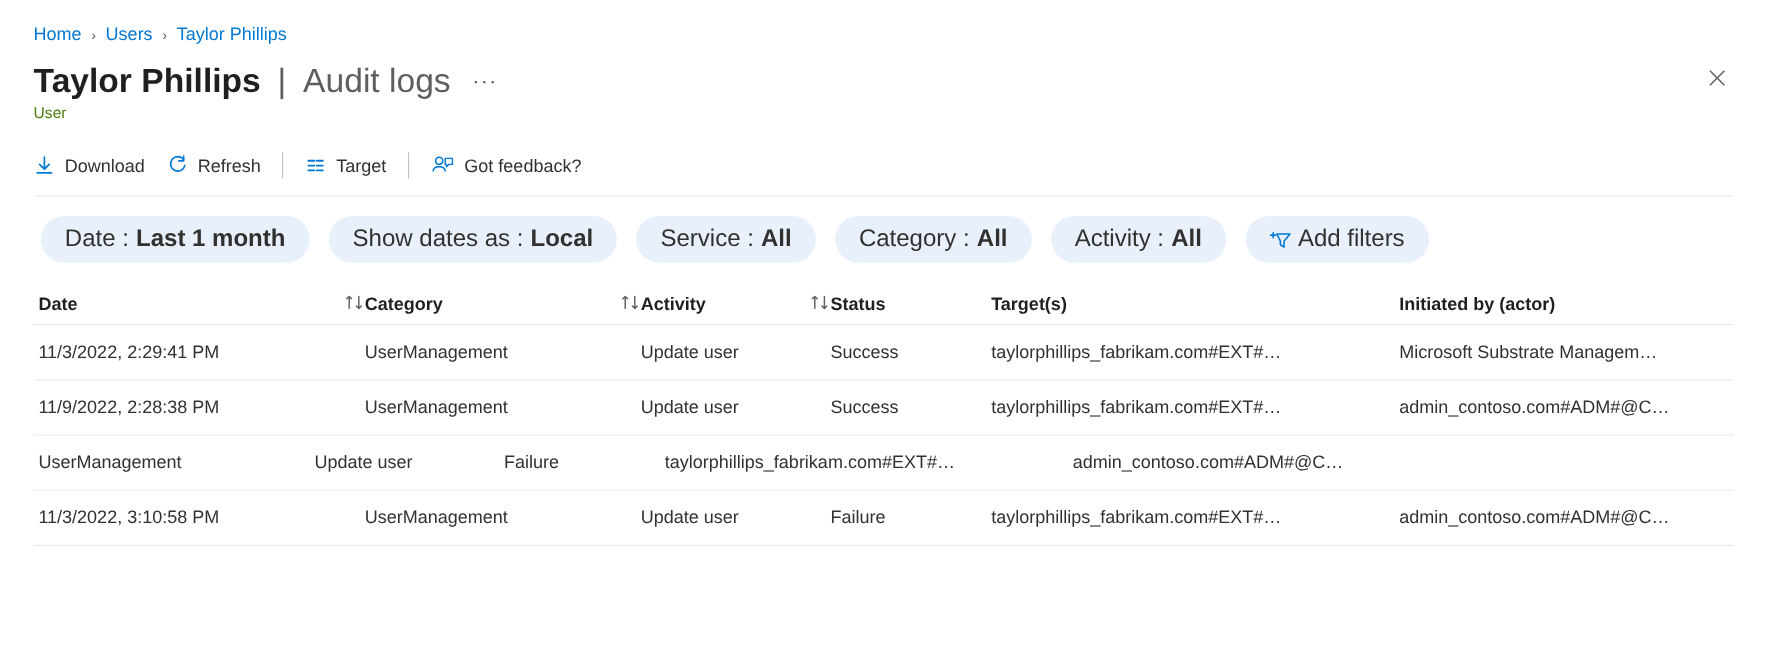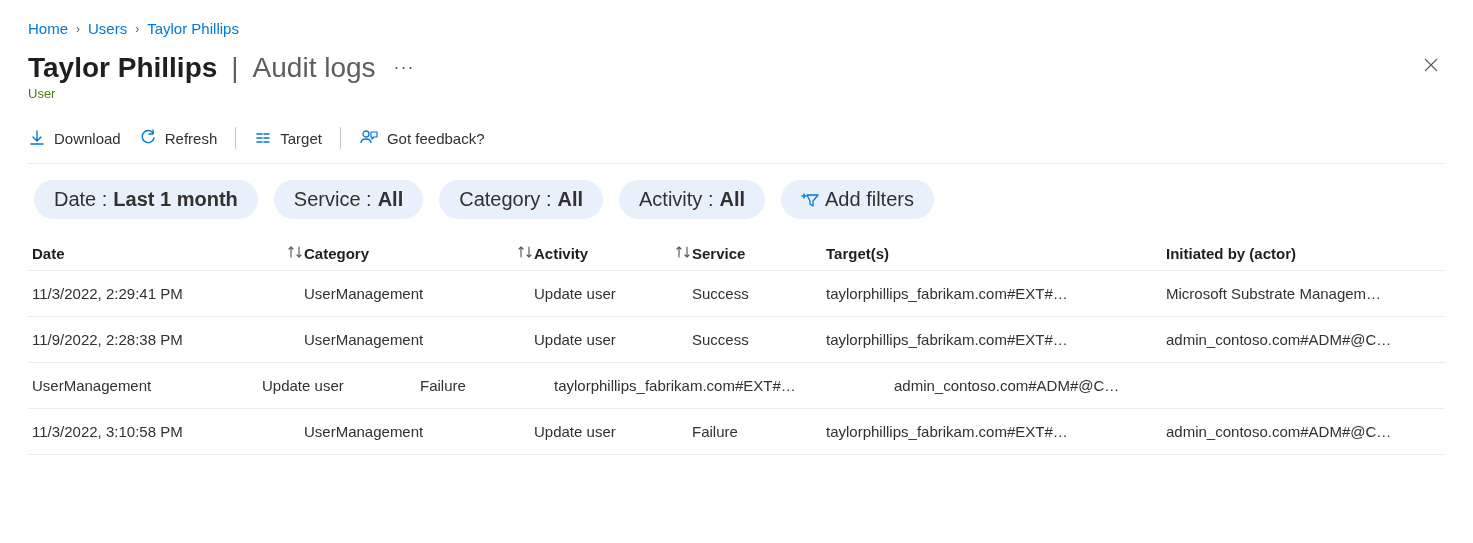--- a/index.html
+++ b/index.html
@@ -192,20 +192,24 @@
     <span>Got feedback?</span>
   </span>
 </div>
 
 <div class="filters">
   <span class="pill">
     <span>Date :</span>
     <span class="bold">Last 1 month</span>
   </span>
   <span class="pill">
+    <span>Show dates as :</span>
+    <span class="bold">Local</span>
+  </span>
+  <span class="pill">
     <span>Service :</span>
     <span class="bold">All</span>
   </span>
   <span class="pill">
     <span>Category :</span>
     <span class="bold">All</span>
   </span>
   <span class="pill">
     <span>Activity :</span>
     <span class="bold">All</span>
@@ -238,21 +242,21 @@
   </div>
   <div class="th col-activity">
     <span>Activity</span>
     <span class="sort-icons" style="margin-left:auto;">
       <svg width="18" height="14" viewBox="0 0 18 14">
           <path d="M5 12 V2 M3 4 L5 2 L7 4 M13 2 V12 M11 10 L13 12 L15 10" stroke="#605e5c" stroke-width="1.2" fill="none" stroke-linecap="round" stroke-linejoin="round"></path>
         </svg>
     </span>
   </div>
   <div class="th col-status">
-    <span>Service</span>
+    <span>Status</span>
   </div>
   <div class="th col-targets">
     <span>Target(s)</span>
   </div>
   <div class="th col-actor">
     <span>Initiated by (actor)</span>
   </div>
 </div>
 
 <div id="rows-container">

